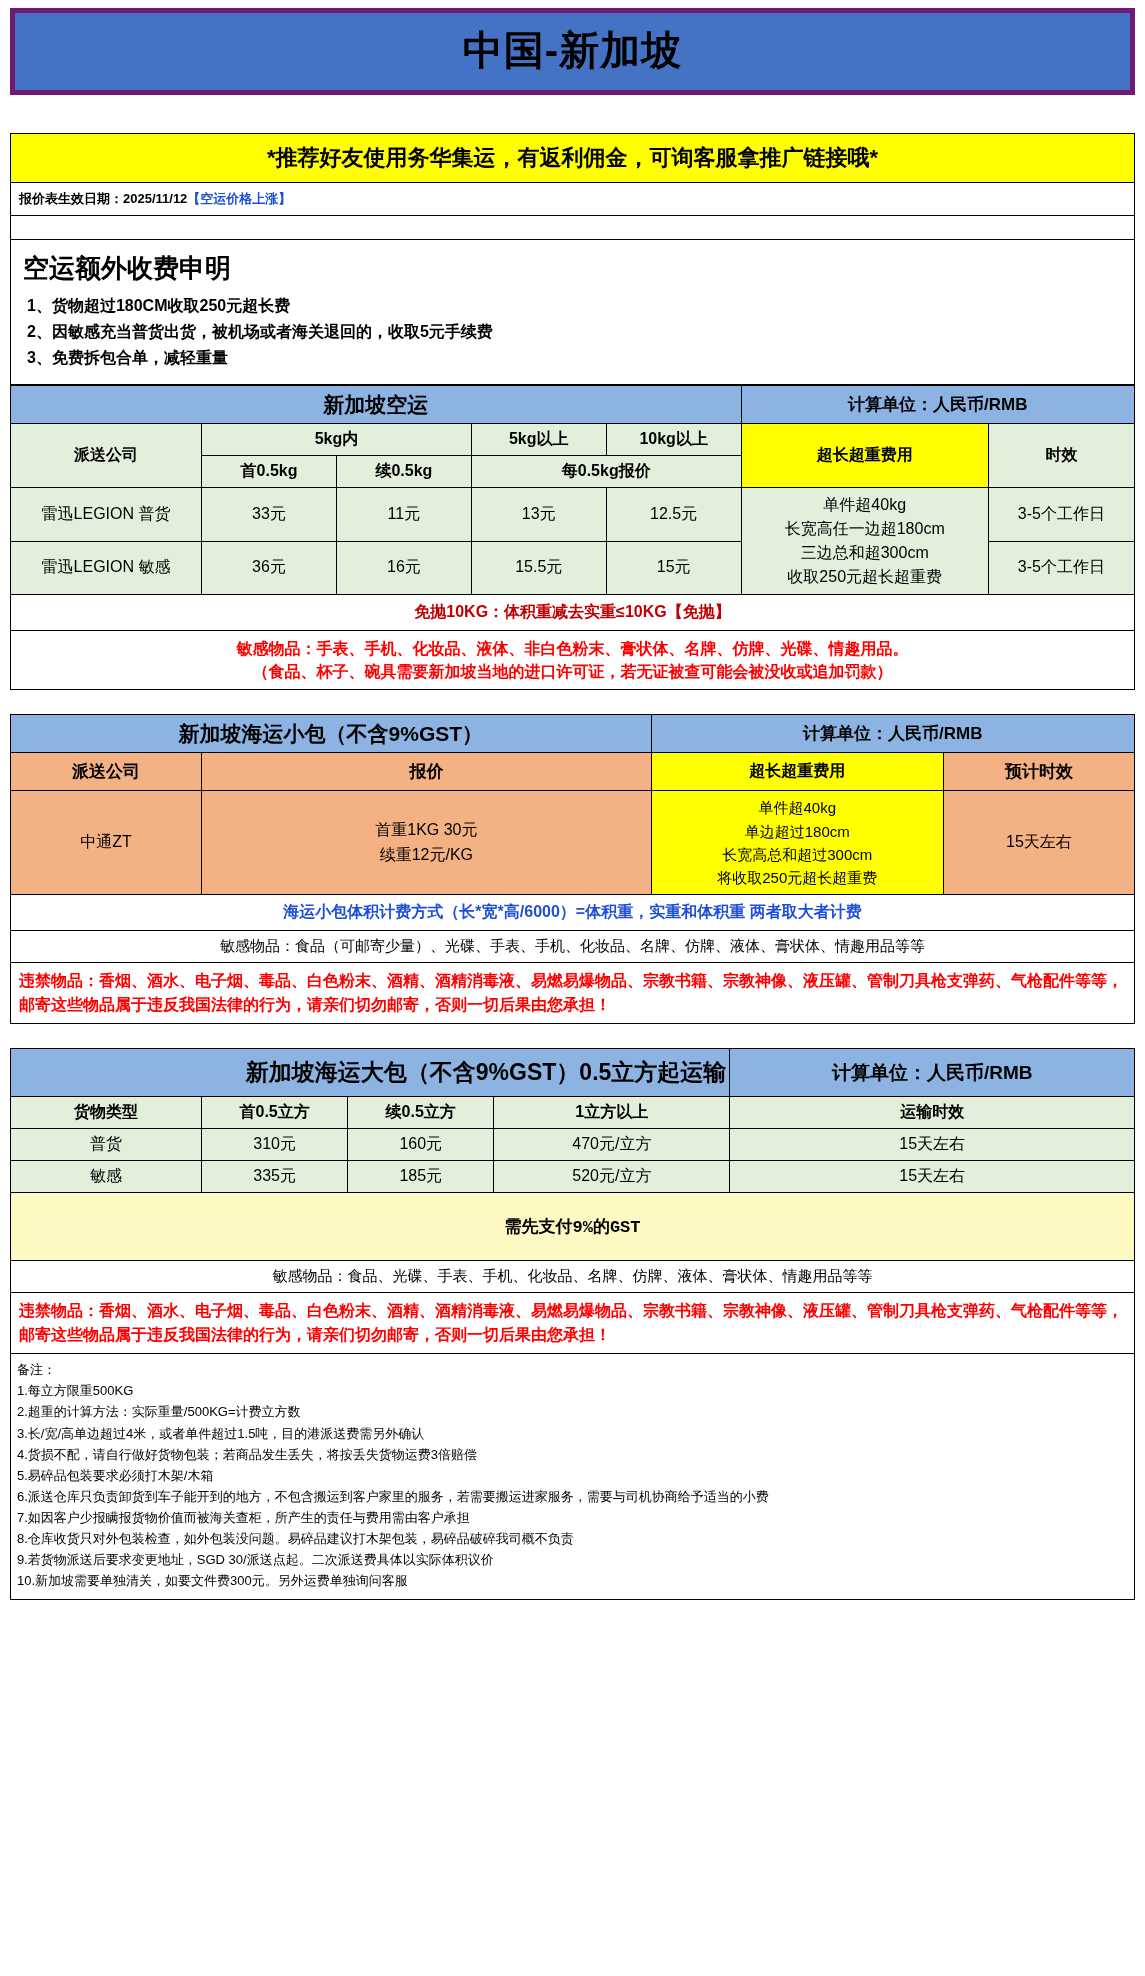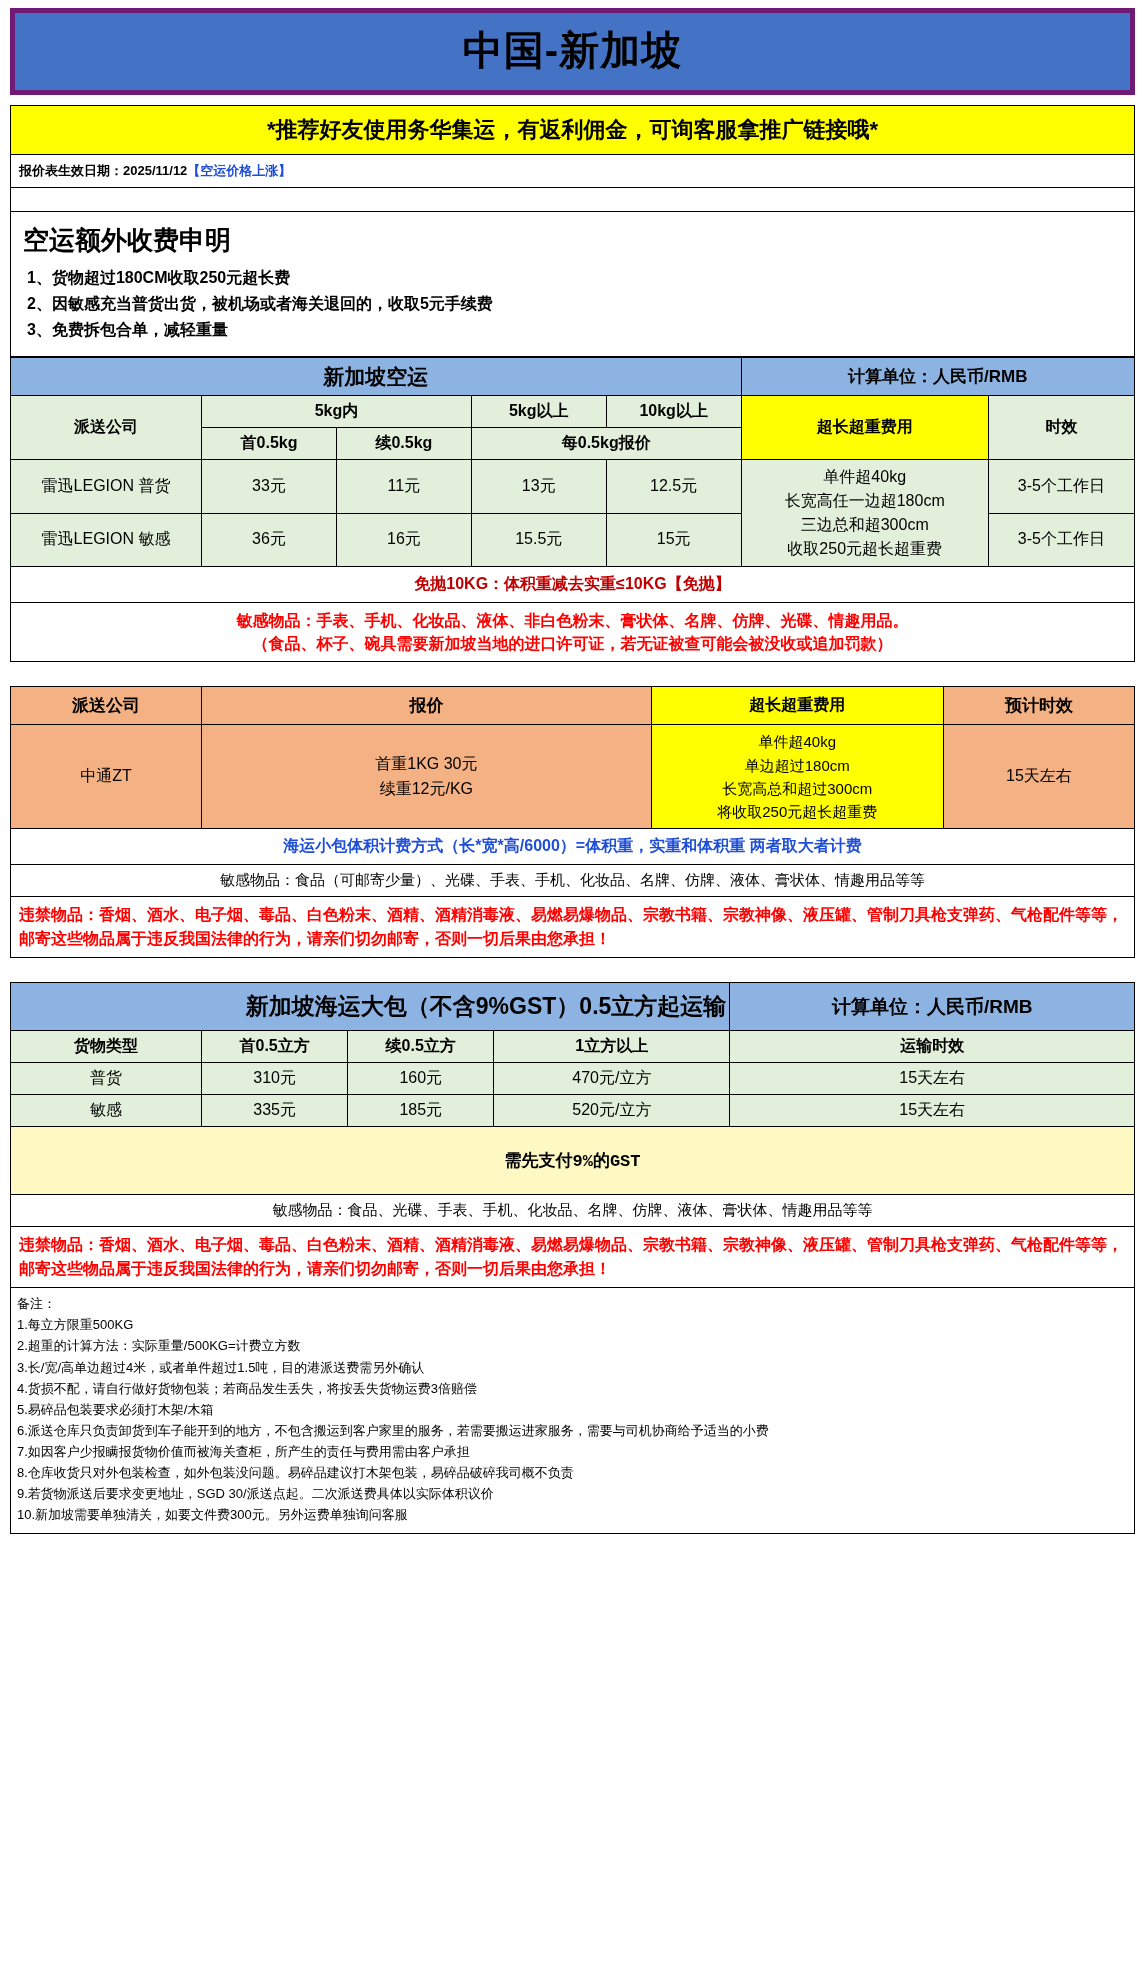--- a/index.html
+++ b/index.html
@@ -26,20 +26,21 @@
   .spacer-row {
     height: 10px;
   }
   .promo-bar {
     background: #ffff00;
     border: 1px solid #000000;
     text-align: center;
     font-size: 22px;
     font-weight: bold;
     padding: 9px 0;
+    margin-top: 28px;
   }
   .effective-bar {
     border: 1px solid #000000;
     border-top: none;
     font-size: 13px;
     font-weight: bold;
     padding: 7px 8px;
   }
   .effective-bar .blue {
     color: #1f4fd8;
@@ -272,20 +273,24 @@
 <div class="section-gap"></div>
 
 <table>
   <colgroup>
     <col style="width:17%">
       <col style="width:40%">
       <col style="width:26%">
       <col style="width:17%">
   </colgroup>
   <tbody>
+      <tr>
+    <td class="blue-head" colspan="2">新加坡海运小包（不含9%GST）</td>
+    <td class="blue-head-sm" colspan="2">计算单位：人民币/RMB</td>
+  </tr>
   <tr>
     <td class="orange-head">派送公司</td>
     <td class="orange-head">报价</td>
     <td class="yellow">超长超重费用</td>
     <td class="orange-head">预计时效</td>
   </tr>
   <tr>
     <td class="orange-cell">中通ZT</td>
     <td class="orange-cell" style="white-space:pre-line;">首重1KG 30元
 续重12元/KG</td>

